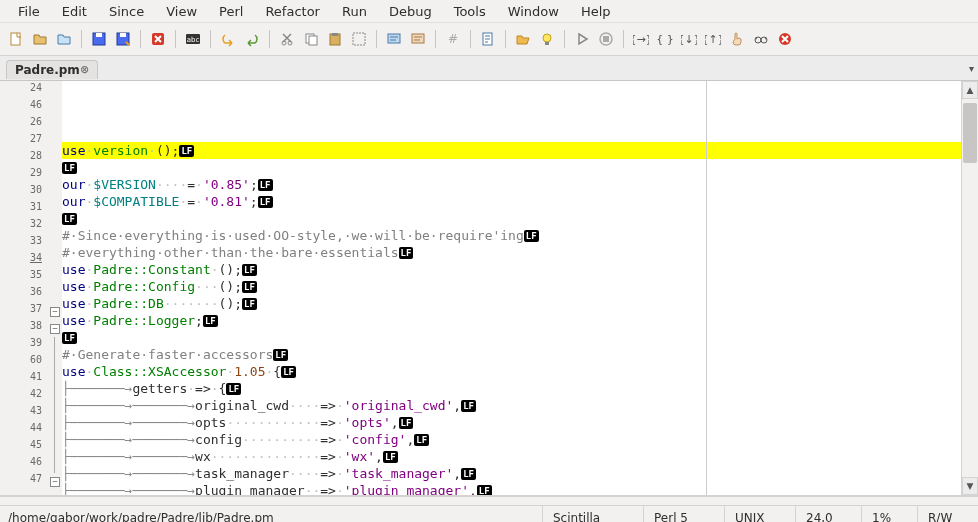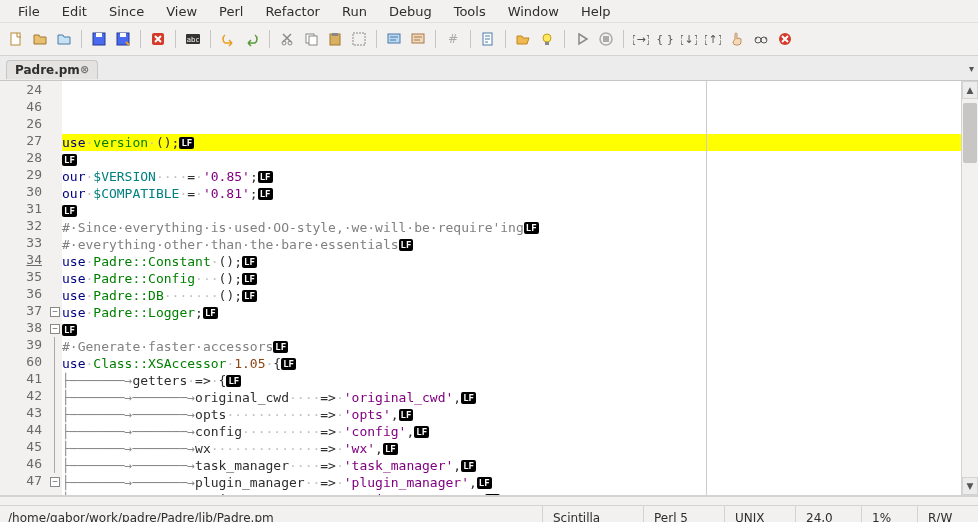--- a/index.html
+++ b/index.html
@@ -6,26 +6,26 @@
 .menubar{display:flex;align-items:center;height:22px;background:#f2f1f0;padding:0 8px;gap:2px;border-bottom:1px solid #e0dfde}
 .menubar-item{padding:2px 10px;cursor:pointer}
 .toolbar{display:flex;align-items:center;height:28px;background:#f2f1f0;padding:2px 6px;gap:4px;border-bottom:1px solid #d5d3d1}
 .tb-btn{width:20px;height:20px;display:flex;align-items:center;justify-content:center;cursor:pointer;border-radius:2px}
 .tb-sep{width:1px;height:18px;background:#c8c6c4;margin:0 3px}
 .tabbar{display:flex;align-items:center;height:24px;background:#ececec;border-bottom:1px solid #c8c6c4;position:relative}
 .tab{display:flex;align-items:center;background:#e4e3e1;border:1px solid #c8c6c4;border-bottom:none;border-radius:4px 4px 0 0;padding:2px 8px;margin-left:6px;margin-top:2px;font-weight:bold;font-size:12px;}
 .tab-close{font-size:11px;color:#777;cursor:pointer}
 .tabbar-right{margin-left:auto;margin-right:4px;font-size:10px;color:#555;cursor:pointer}
 .editor-wrap{display:flex;height:414px;background:#fff;border-bottom:1px solid #d5d3d1;position:relative}
-.gutter{background:#f2f1f0;text-align:right;padding:1px 6px 0 0;font-family:"DejaVu Sans Mono",monospace;font-size:13px;color:#6a6a6a;width:42px;flex-shrink:0}
+.gutter{background:#f2f1f0;text-align:right;padding:1px 6px 0 0;font-family:"DejaVu Sans Mono",monospace;font-size:10px;color:#6a6a6a;width:42px;flex-shrink:0}
 .fold{width:14px;background:#f2f1f0;flex-shrink:0;font-family:monospace;font-size:9px;color:#666;padding-top:1px}
 .fold-mark{height:17px;display:flex;align-items:center;justify-content:center}
 .fold-box{border:1px solid #888;width:8px;height:8px;line-height:6px;text-align:center;font-size:9px;background:#fff}
 .fold-line{border-left:1px solid #aaa;width:1px;height:17px;margin:0 auto}
-.code{flex:1;font-family:"DejaVu Sans Mono",monospace;font-size:13px;line-height:17px;white-space:pre;padding-top:2px;overflow:hidden;position:relative}
+.code{flex:1;font-family:"DejaVu Sans Mono",monospace;font-size:13px;line-height:17px;white-space:pre;padding-top:10px;overflow:hidden;position:relative}
 .code-line{height:17px}
 .kw{color:#000080}
 .pkg{color:#008000}
 .var{color:#008080}
 .str{color:#800080}
 .num{color:#8b4513}
 .cmt{color:#808080}
 .ws-dot{color:#c0c0c0}
 .arrow{color:#8a8a8a}
 .lf{display:inline-block;background:#000;color:#fff;font-size:9px;font-weight:bold;padding:0 2px;border-radius:2px;line-height:12px;vertical-align:1px}

